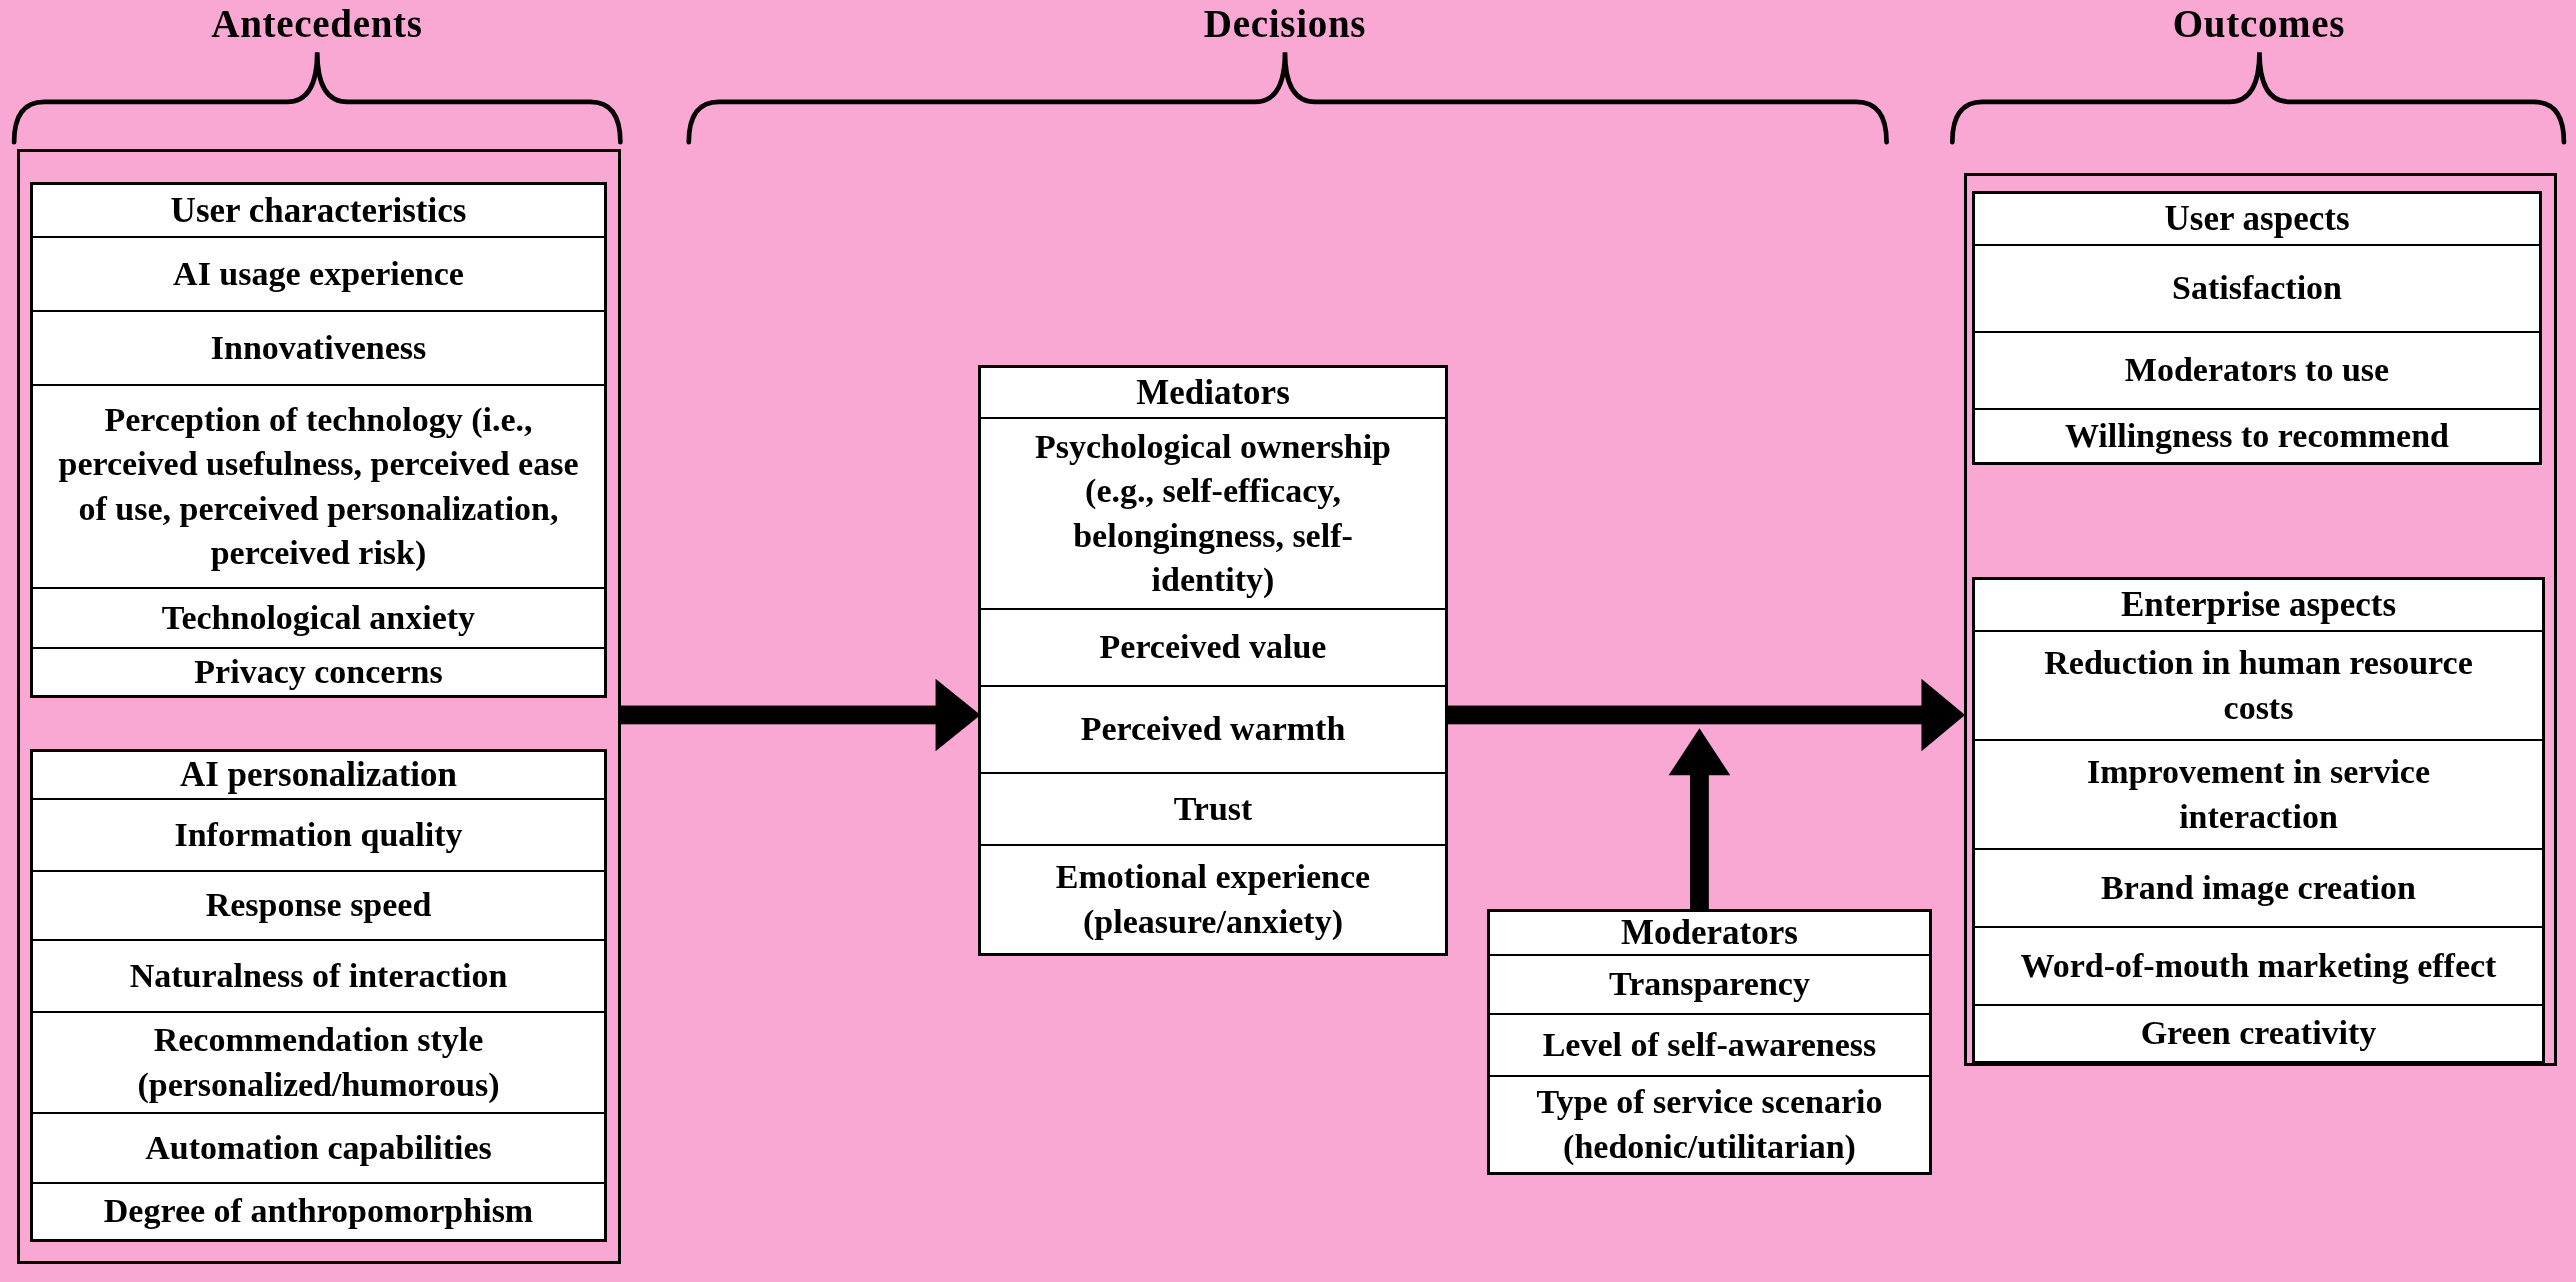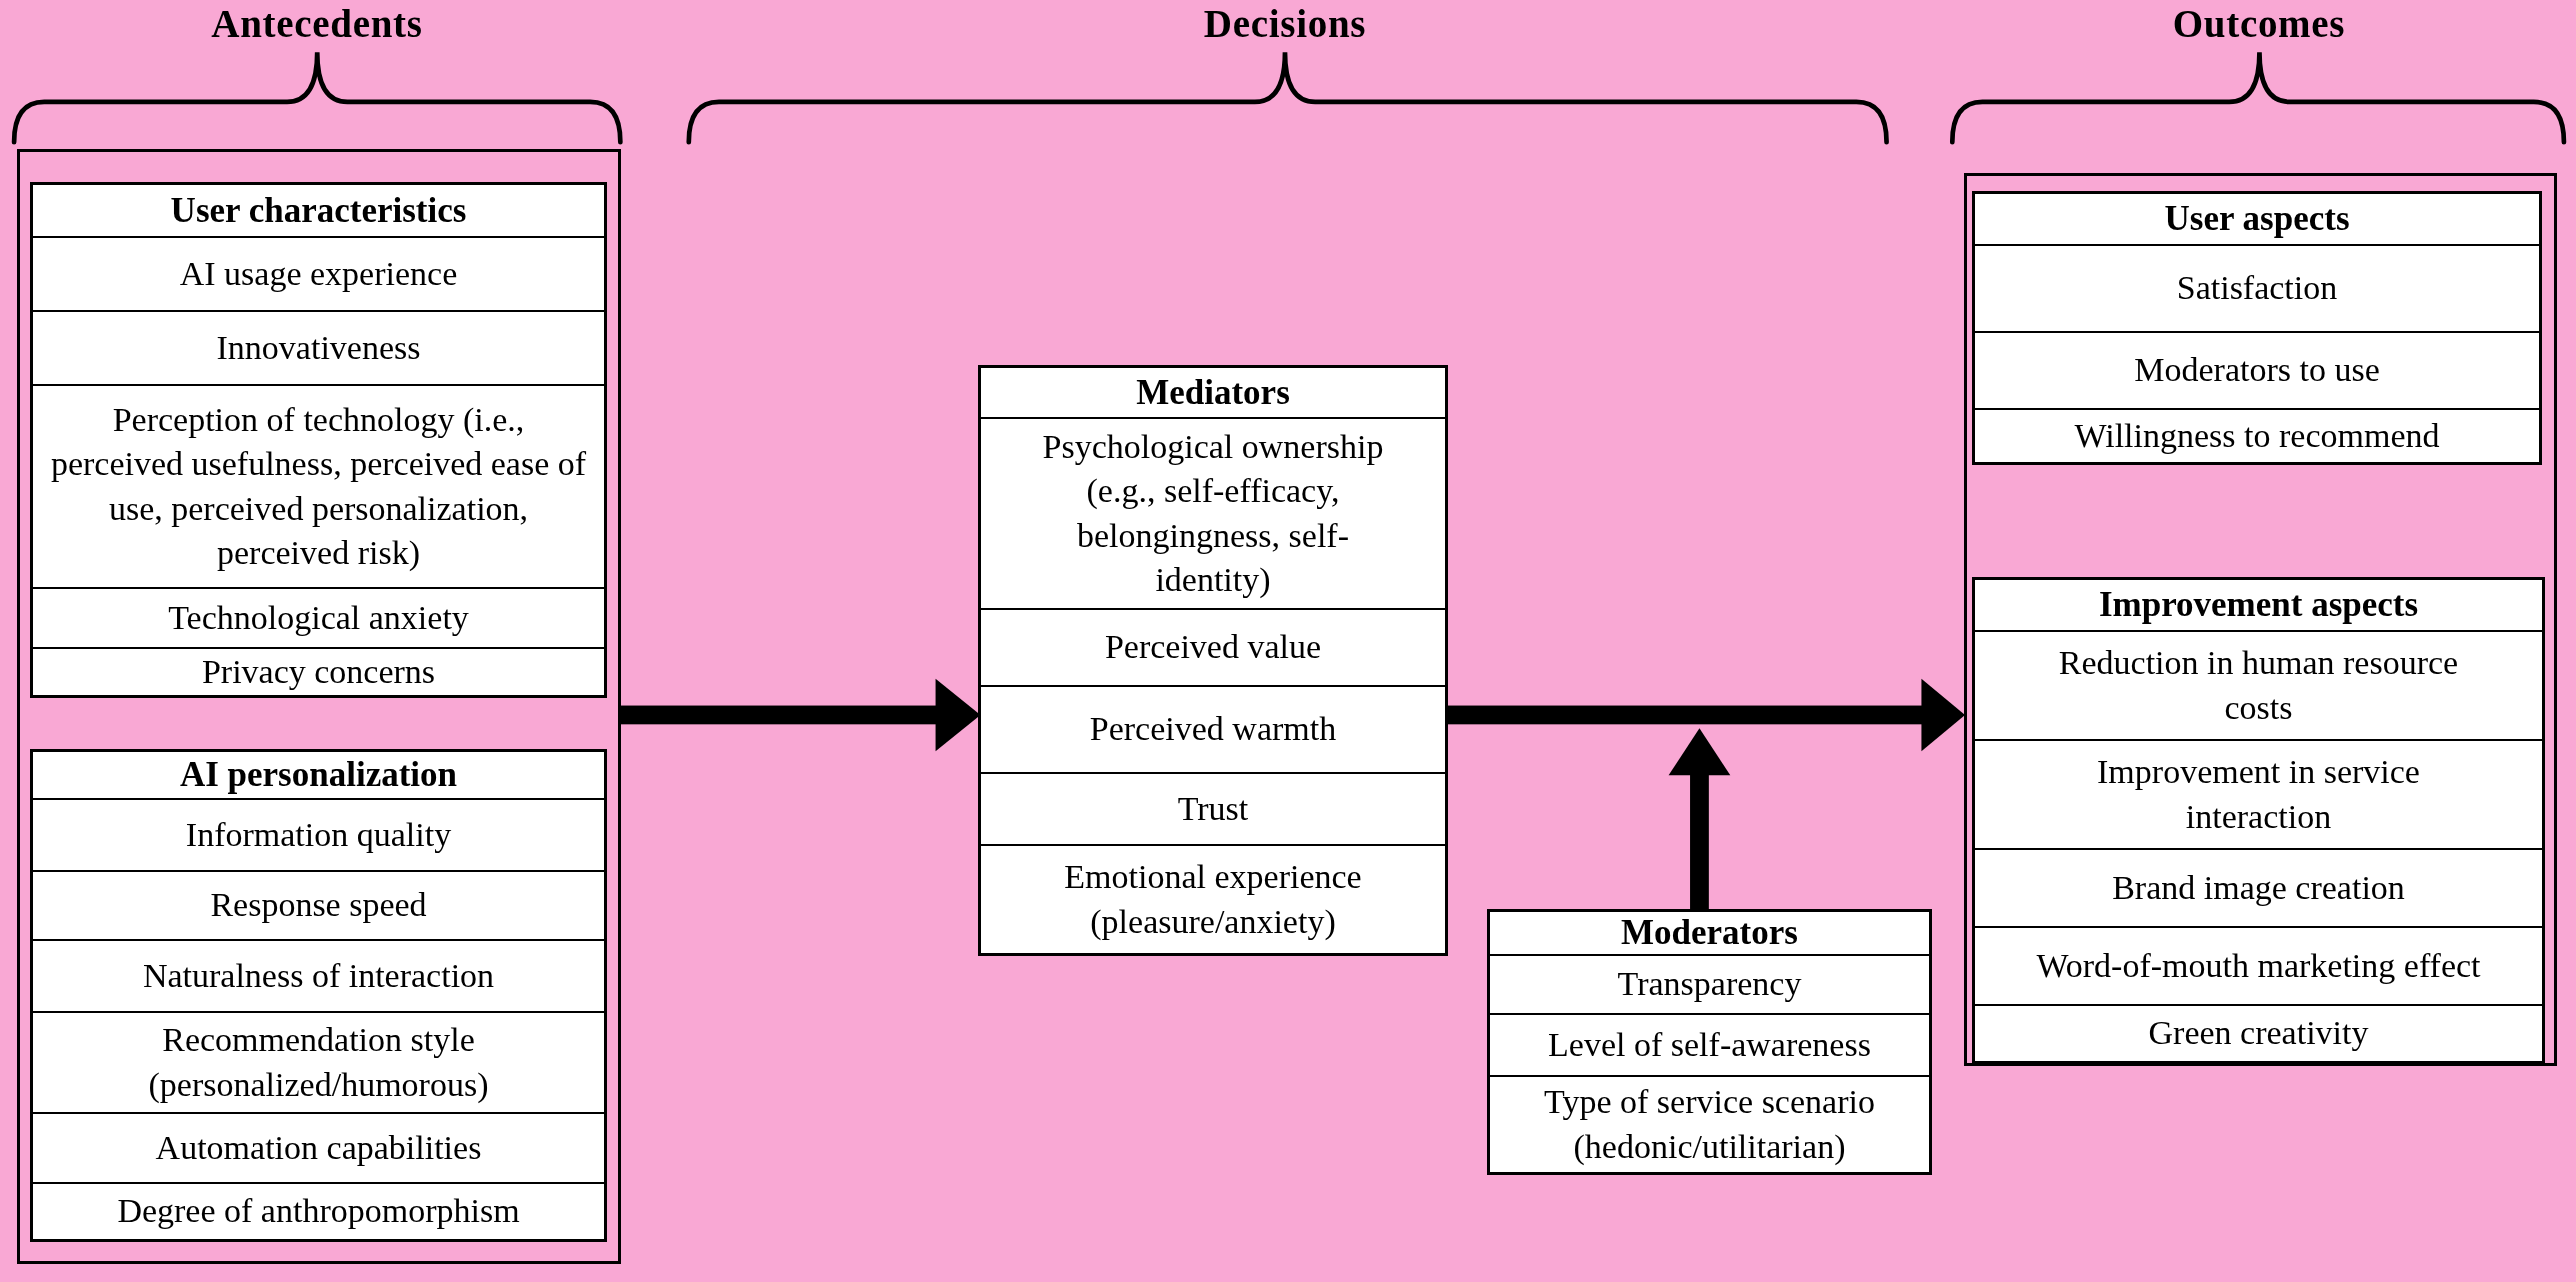--- a/index.html
+++ b/index.html
@@ -33,21 +33,21 @@
     background:#ffffff;
   }
   .row{
     display:flex;align-items:center;justify-content:center;
     text-align:center;
     font-size:34px;line-height:1.30;
     padding:0 11px;
     box-sizing:border-box;
   }
   .row span{display:block;margin:0 auto;}
-  .inner .row + .row{border-top:2.7px solid #000;}
+  .inner .row + .row{border-top:2.7px solid #000;font-weight:bold;}
   .hdr{font-weight:bold;font-size:35px;line-height:1.12;}
   .mw560{max-width:376px;}
   .mw660{max-width:443px;}
   .mw840{max-width:563px;}
 </style>
 </head>
 <body>
 
 <div class="stage">
 
@@ -118,21 +118,21 @@
   <div class="gbox" style="left:1964px;top:173px;width:593px;height:893px"></div>
 
   <div class="inner" style="left:1972px;top:191px;width:570px">
     <div class="row hdr" style="height:50px">User aspects</div>
     <div class="row" style="height:87px">Satisfaction</div>
     <div class="row" style="height:77px">Moderators to use</div>
     <div class="row" style="height:54px">Willingness to recommend</div>
   </div>
 
   <div class="inner" style="left:1972px;top:577px;width:573px">
-    <div class="row hdr" style="height:50px">Improvement aspects</div>
+    <div class="row hdr" style="height:50px">Enterprise aspects</div>
     <div class="row" style="height:109px">
         <span class="mw660">Reduction in human resource costs</span>
       </div>
     <div class="row" style="height:109px">
         <span class="mw660">Improvement in service interaction</span>
       </div>
     <div class="row" style="height:78px">Brand image creation</div>
     <div class="row" style="height:78px">Word-of-mouth marketing effect</div>
     <div class="row" style="height:57px">Green creativity</div>
   </div>

